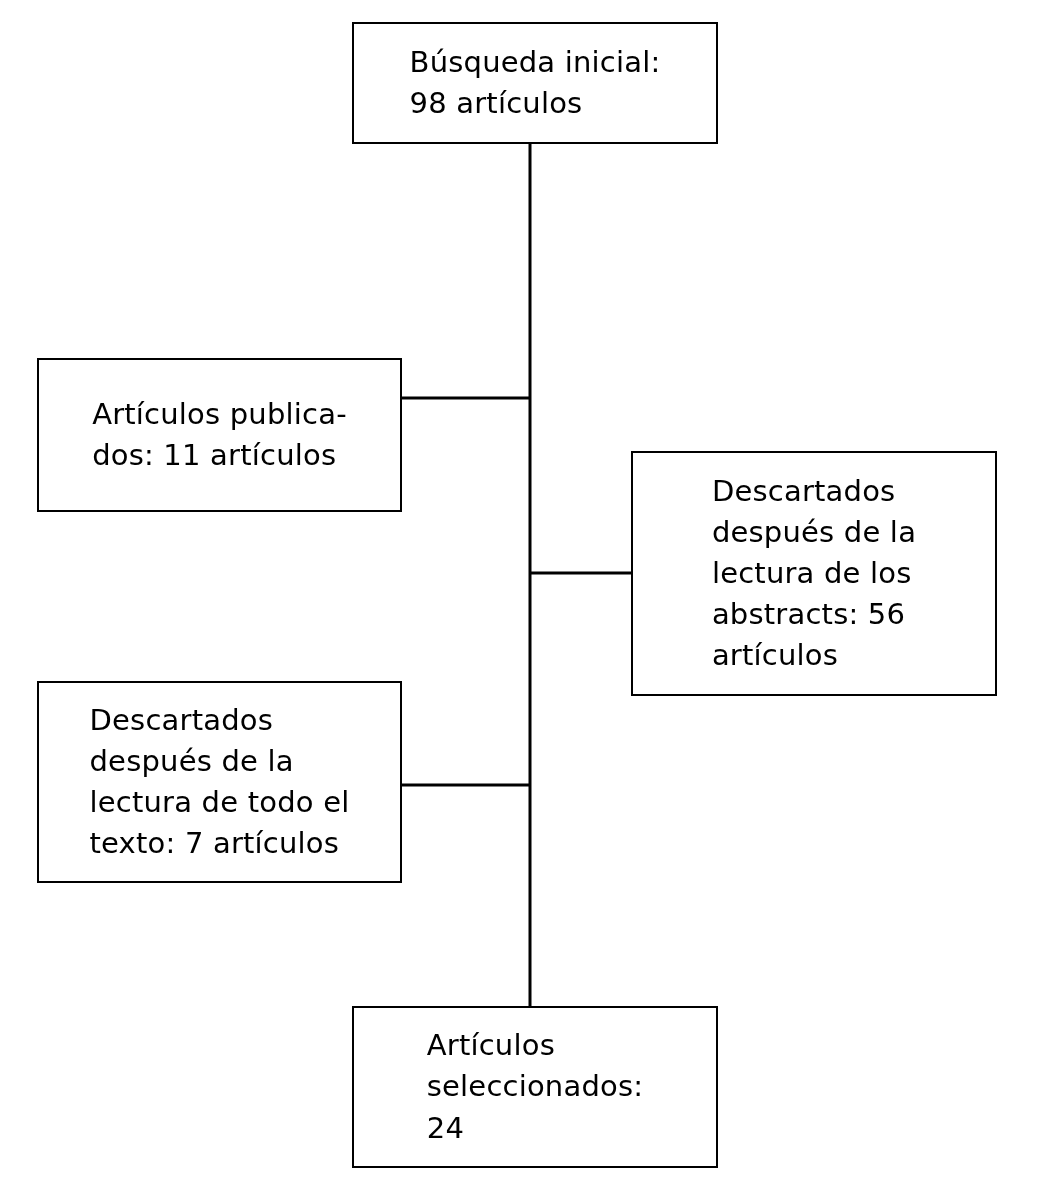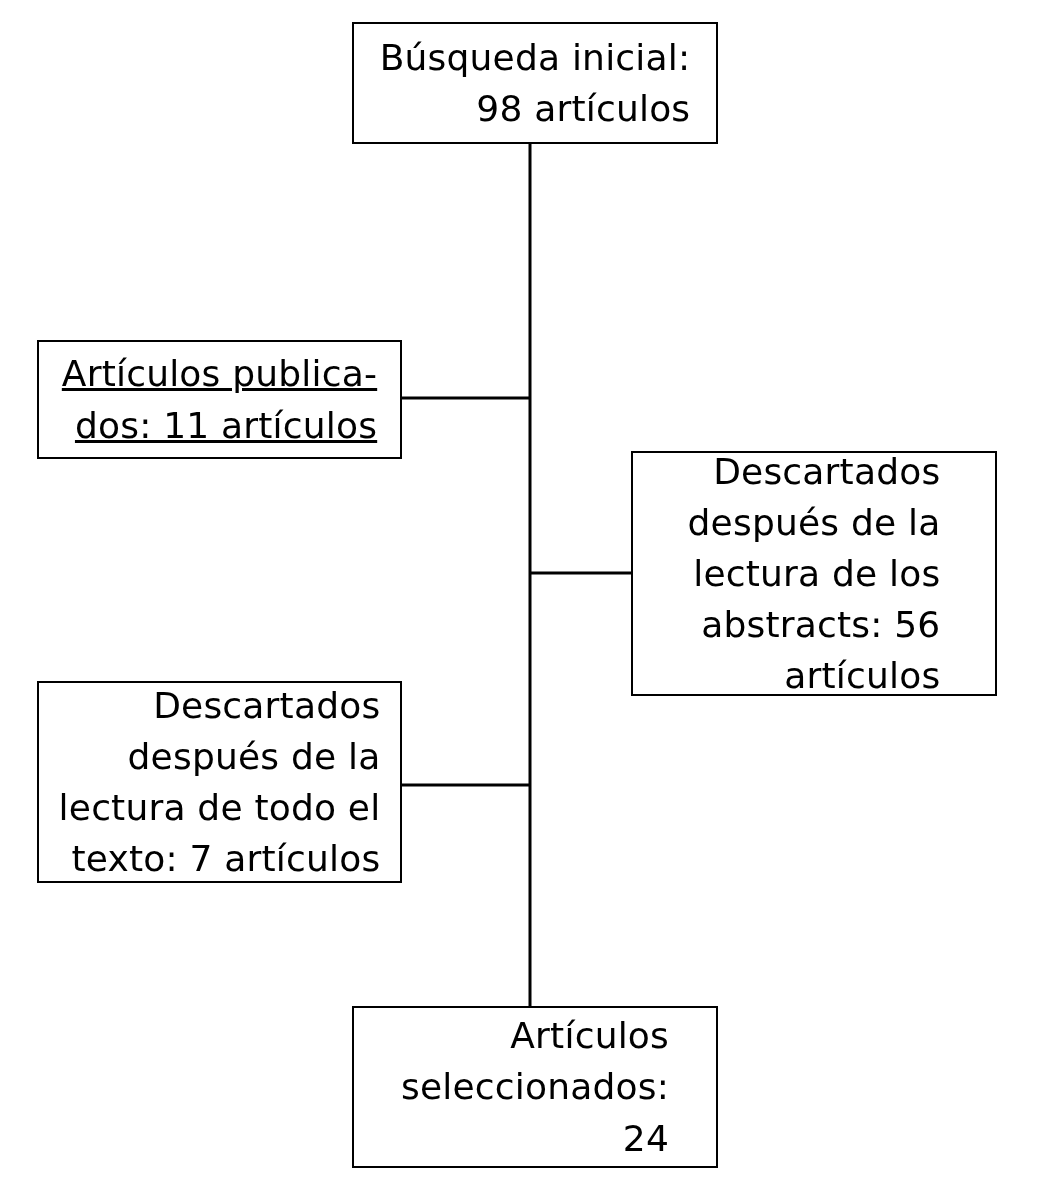--- a/index.html
+++ b/index.html
@@ -25,35 +25,35 @@
     height: 1186px;
   }
   .node {
     position: absolute;
     box-sizing: border-box;
     border: 2px solid #000000;
     background: #ffffff;
     display: flex;
     align-items: center;
     justify-content: center;
-    text-align: right;
+    text-align: left;
     color: #000000;
     font-family: "DejaVu Sans", sans-serif;
-    font-size: 36px;
+    font-size: 29px;
     line-height: 1.42;
     letter-spacing: 0.2px;
     white-space: pre-line;
     z-index: 2;
   }
   
   .node-initial-search {
     left: 352px;  top: 22px;   width: 366px; height: 122px;
   }
   .node-published {
-    left: 37px;   top: 340px;  width: 365px; height: 119px; text-decoration: underline;
+    left: 37px;   top: 358px;  width: 365px; height: 154px;
   }
   .node-discarded-abstracts {
     left: 631px;  top: 451px;  width: 366px; height: 245px;
   }
   .node-discarded-fulltext {
     left: 37px;   top: 681px;  width: 365px; height: 202px;
   }
   .node-selected {
     left: 352px;  top: 1006px; width: 366px; height: 162px;
   }

